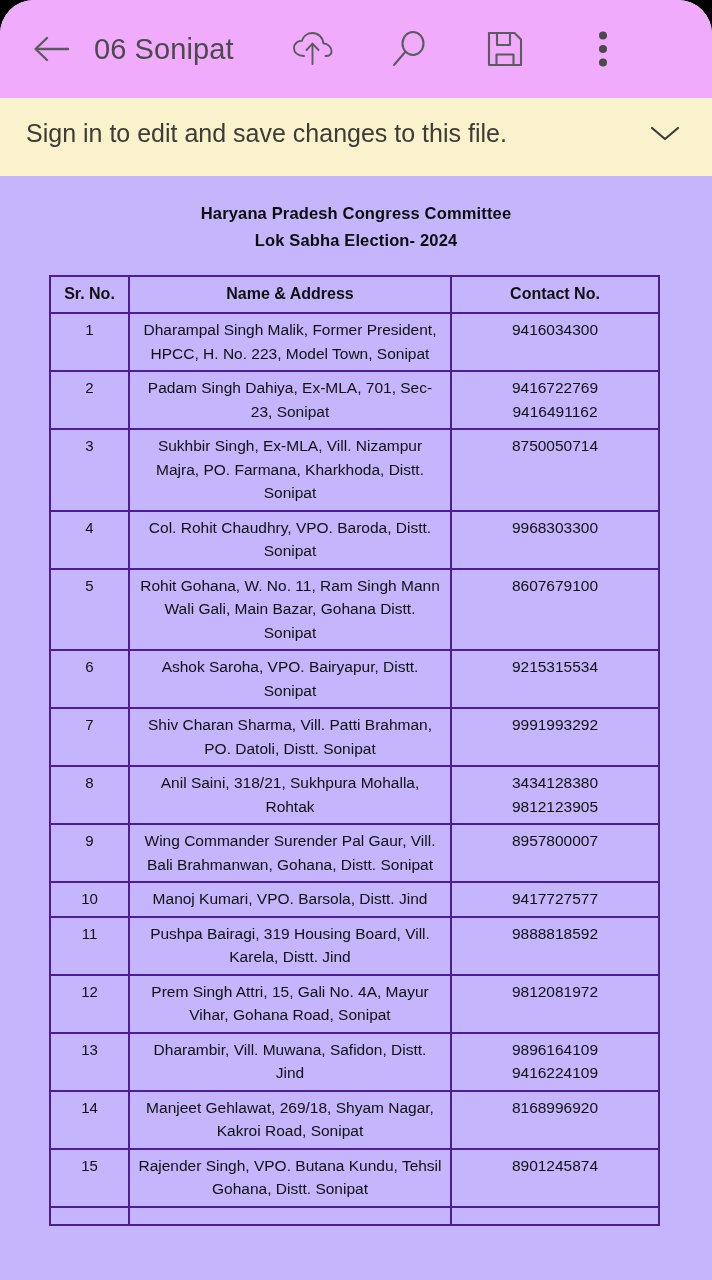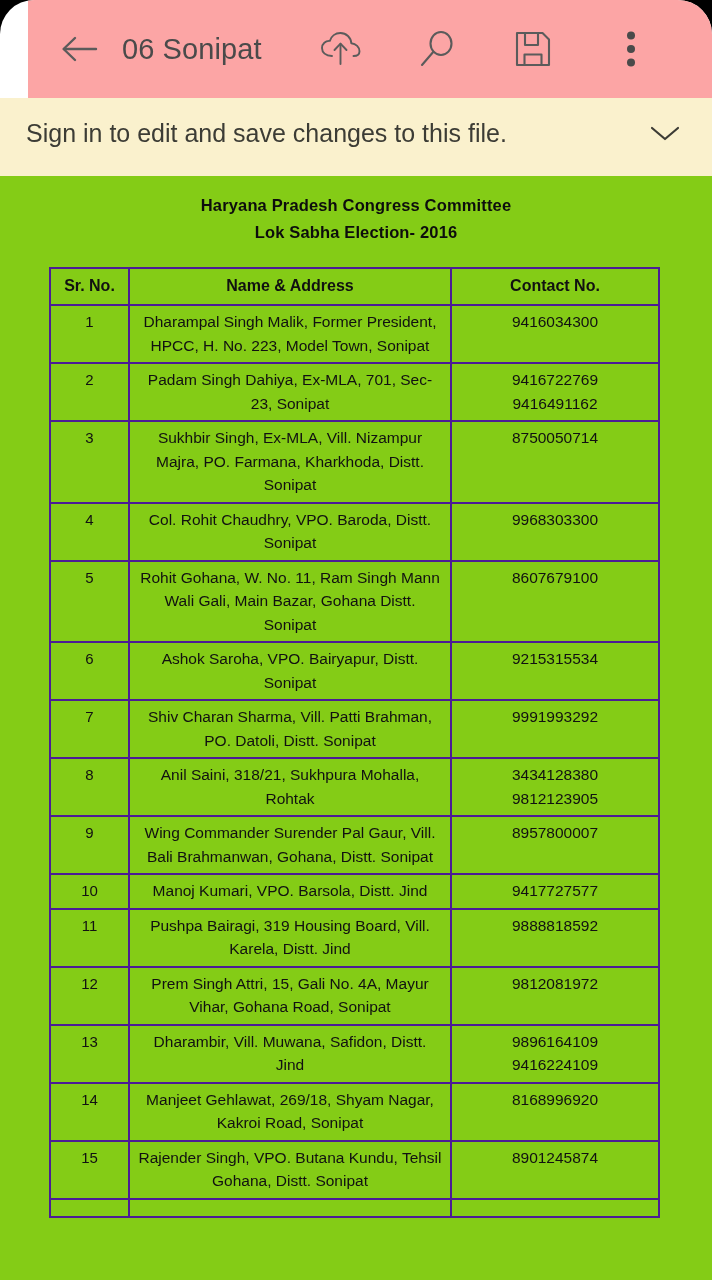--- a/index.html
+++ b/index.html
@@ -28,25 +28,24 @@
     background: #ffffff;
     border-top-left-radius: 34px;
     border-top-right-radius: 34px;
     overflow: hidden;
   }
 
   
   .toolbar {
     position: relative;
     height: 98px;
-    background: #fca5a5;
+    background: #f0abfc;
     display: flex;
     align-items: center;
     padding: 0 14px 0 22px;
-    margin-left: 28px;
   }
 
   .tb-icon {
     flex: 0 0 auto;
     display: flex;
     align-items: center;
     justify-content: center;
     width: 58px;
     height: 58px;
     cursor: pointer;
@@ -85,22 +84,22 @@
     white-space: nowrap;
   }
   .chevron-wrap {
     width: 42px; height: 42px;
     display: flex; align-items: center; justify-content: center;
     cursor: pointer;
   }
 
   
   .doc-body {
-    background: #84cc16;
-    padding-top: 16px;
+    background: #c4b5fd;
+    padding-top: 24px;
     height: calc(1280px - 98px - 78px);
     overflow: hidden;
   }
 
   .doc-heading {
     text-align: center;
     font-family: "Liberation Sans", sans-serif;
     font-weight: bold;
     color: #0d0d0d;
     font-size: 16.5px;
@@ -216,21 +215,21 @@
         <svg width="34" height="22" viewBox="0 0 34 22" fill="none" stroke="#3c3c35" stroke-width="2.2" stroke-linecap="round" stroke-linejoin="round">
           <polyline points="4,6 17,17 30,6"></polyline>
         </svg>
       </div>
     </div>
 
     <div class="doc-body">
 
       <div class="doc-heading">
         <div class="line1">Haryana Pradesh Congress Committee</div>
-        <div class="line2">Lok Sabha Election- 2016</div>
+        <div class="line2">Lok Sabha Election- 2024</div>
       </div>
 
       <div class="table-wrap">
         <table class="applicants">
           <colgroup>
             <col class="c-sr">
               <col class="c-name">
               <col class="c-cont">
           </colgroup>
           <thead>

